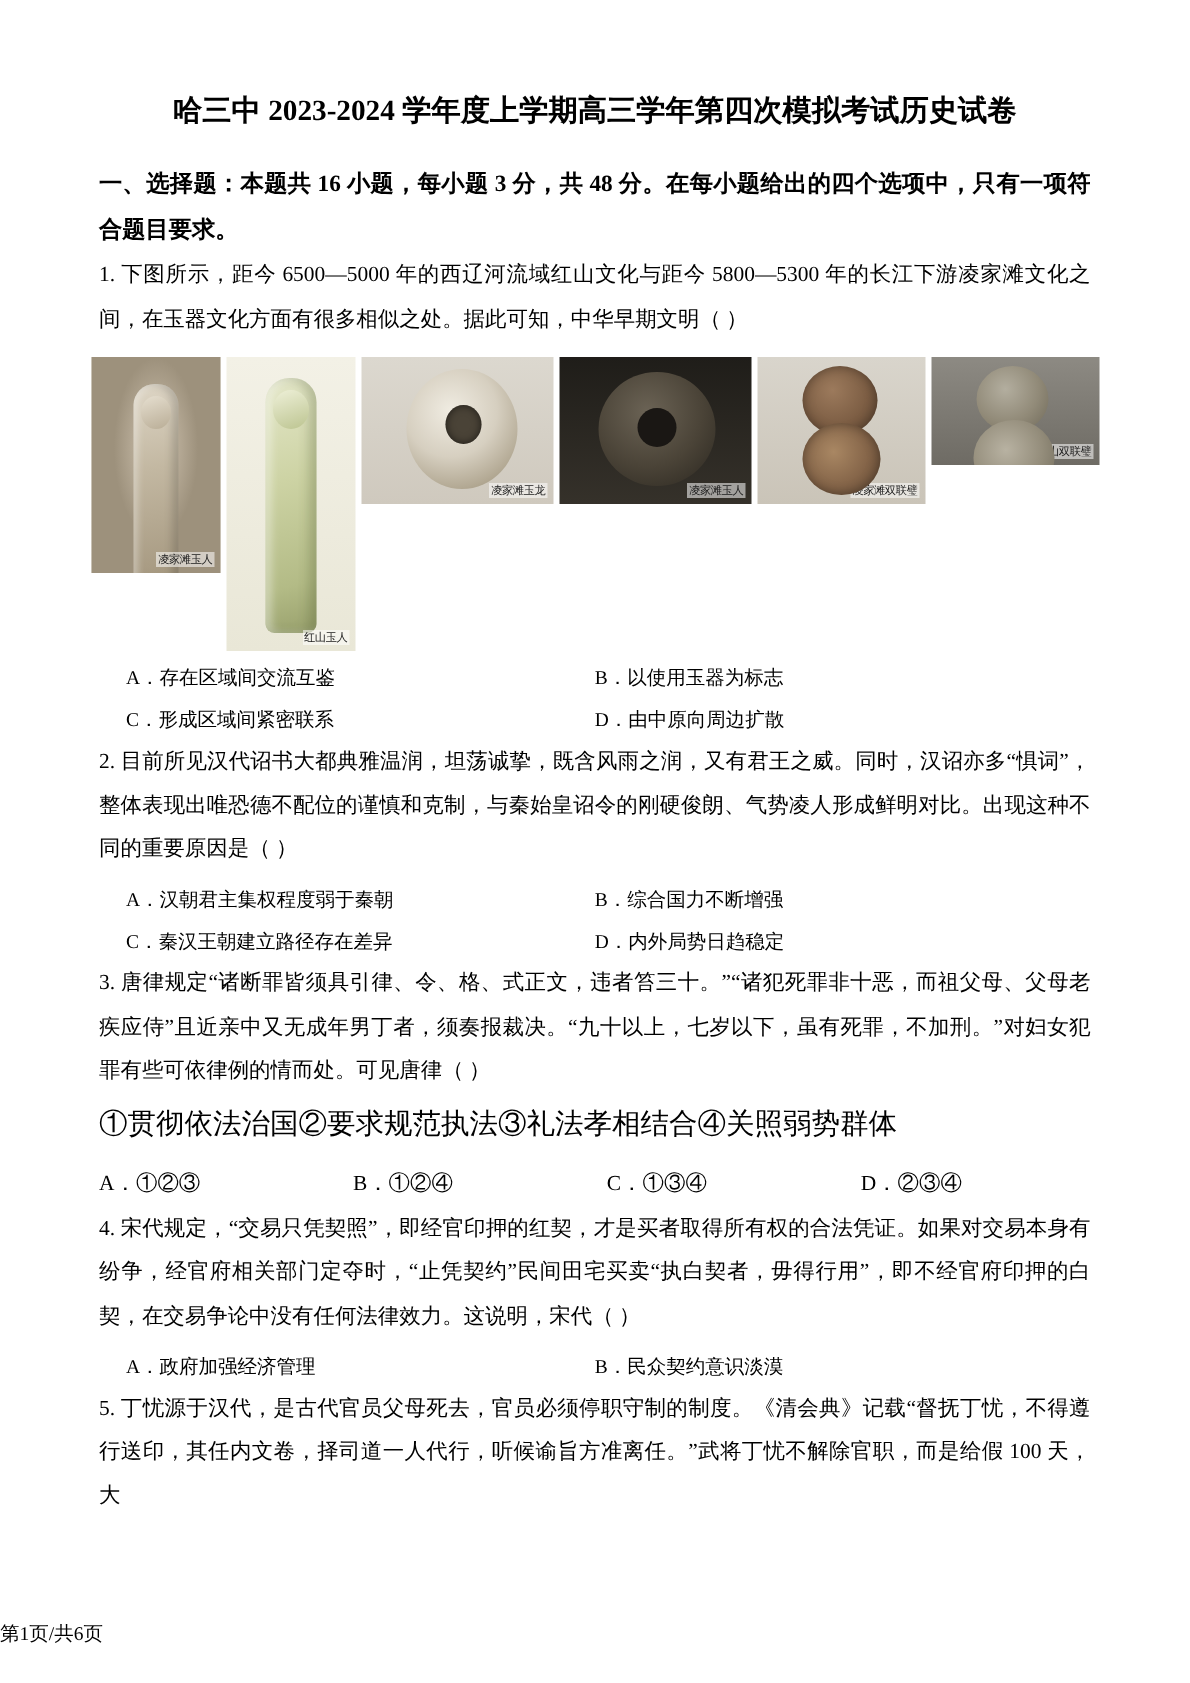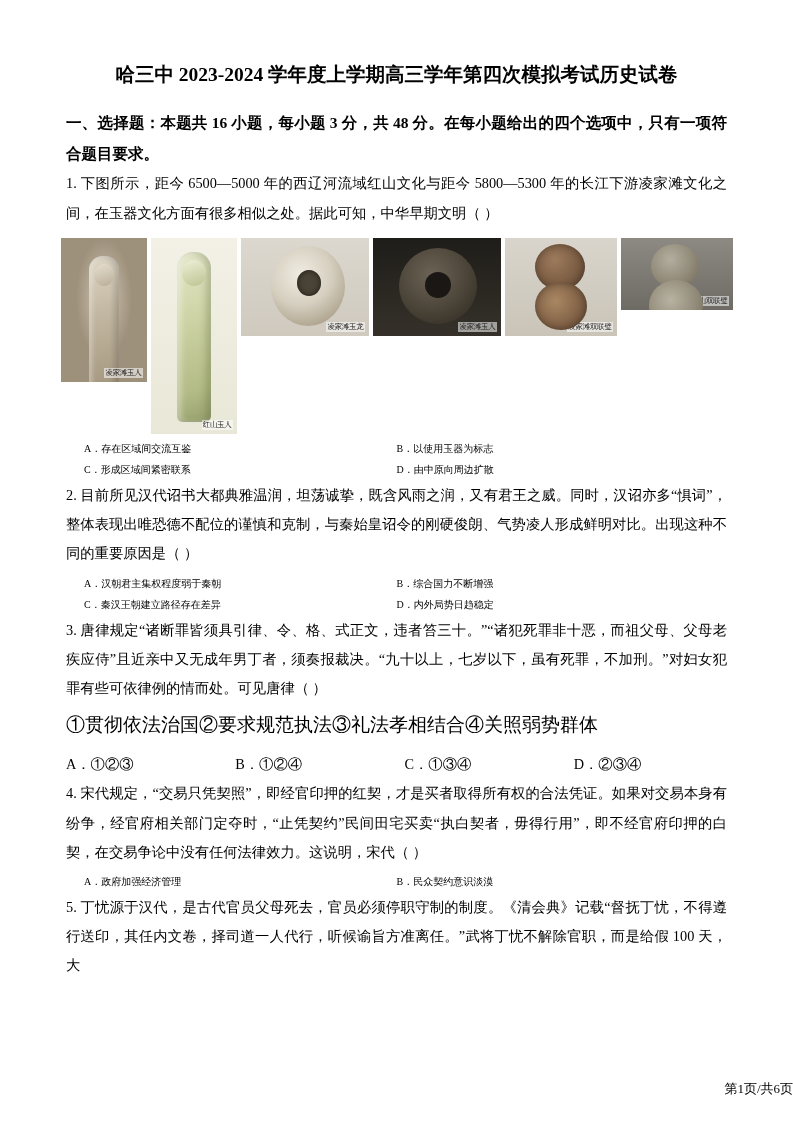--- a/index.html
+++ b/index.html
@@ -55,21 +55,21 @@
     line-height: 2.05;
     margin-top: 2px;
   }
   .opts {
     margin-top: 4px;
   }
   .opt-row {
     display: flex;
     width: 100%;
     line-height: 2.15;
-    font-size: 10px;
+    font-size: 13px;
   }
   .opt-row > div {
     width: 50%;
     box-sizing: border-box;
   }
   .opt-row > div.indent {
     padding-left: 18px;
   }
   .opt-row4 {
     display: flex;
@@ -250,21 +250,21 @@
     left: 28px; top: 42px;
     width: 54px; height: 50px;
     border-radius: 50%;
     background: radial-gradient(circle at 40% 40%, #b8b2a2 0%, #948d7b 55%, #6f6959 100%);
   }
   .footer {
     position: absolute;
     left: 0;
     right: 0;
     bottom: 24px;
-    text-align: right;
+    text-align: left;
     font-size: 13px;
     font-family: "Liberation Serif", serif;
   }
 </style>
 </head>
 <body>
 
 <div class="page">
 
   <div class="doc-title">哈三中 2023-2024 学年度上学期高三学年第四次模拟考试历史试卷</div>

